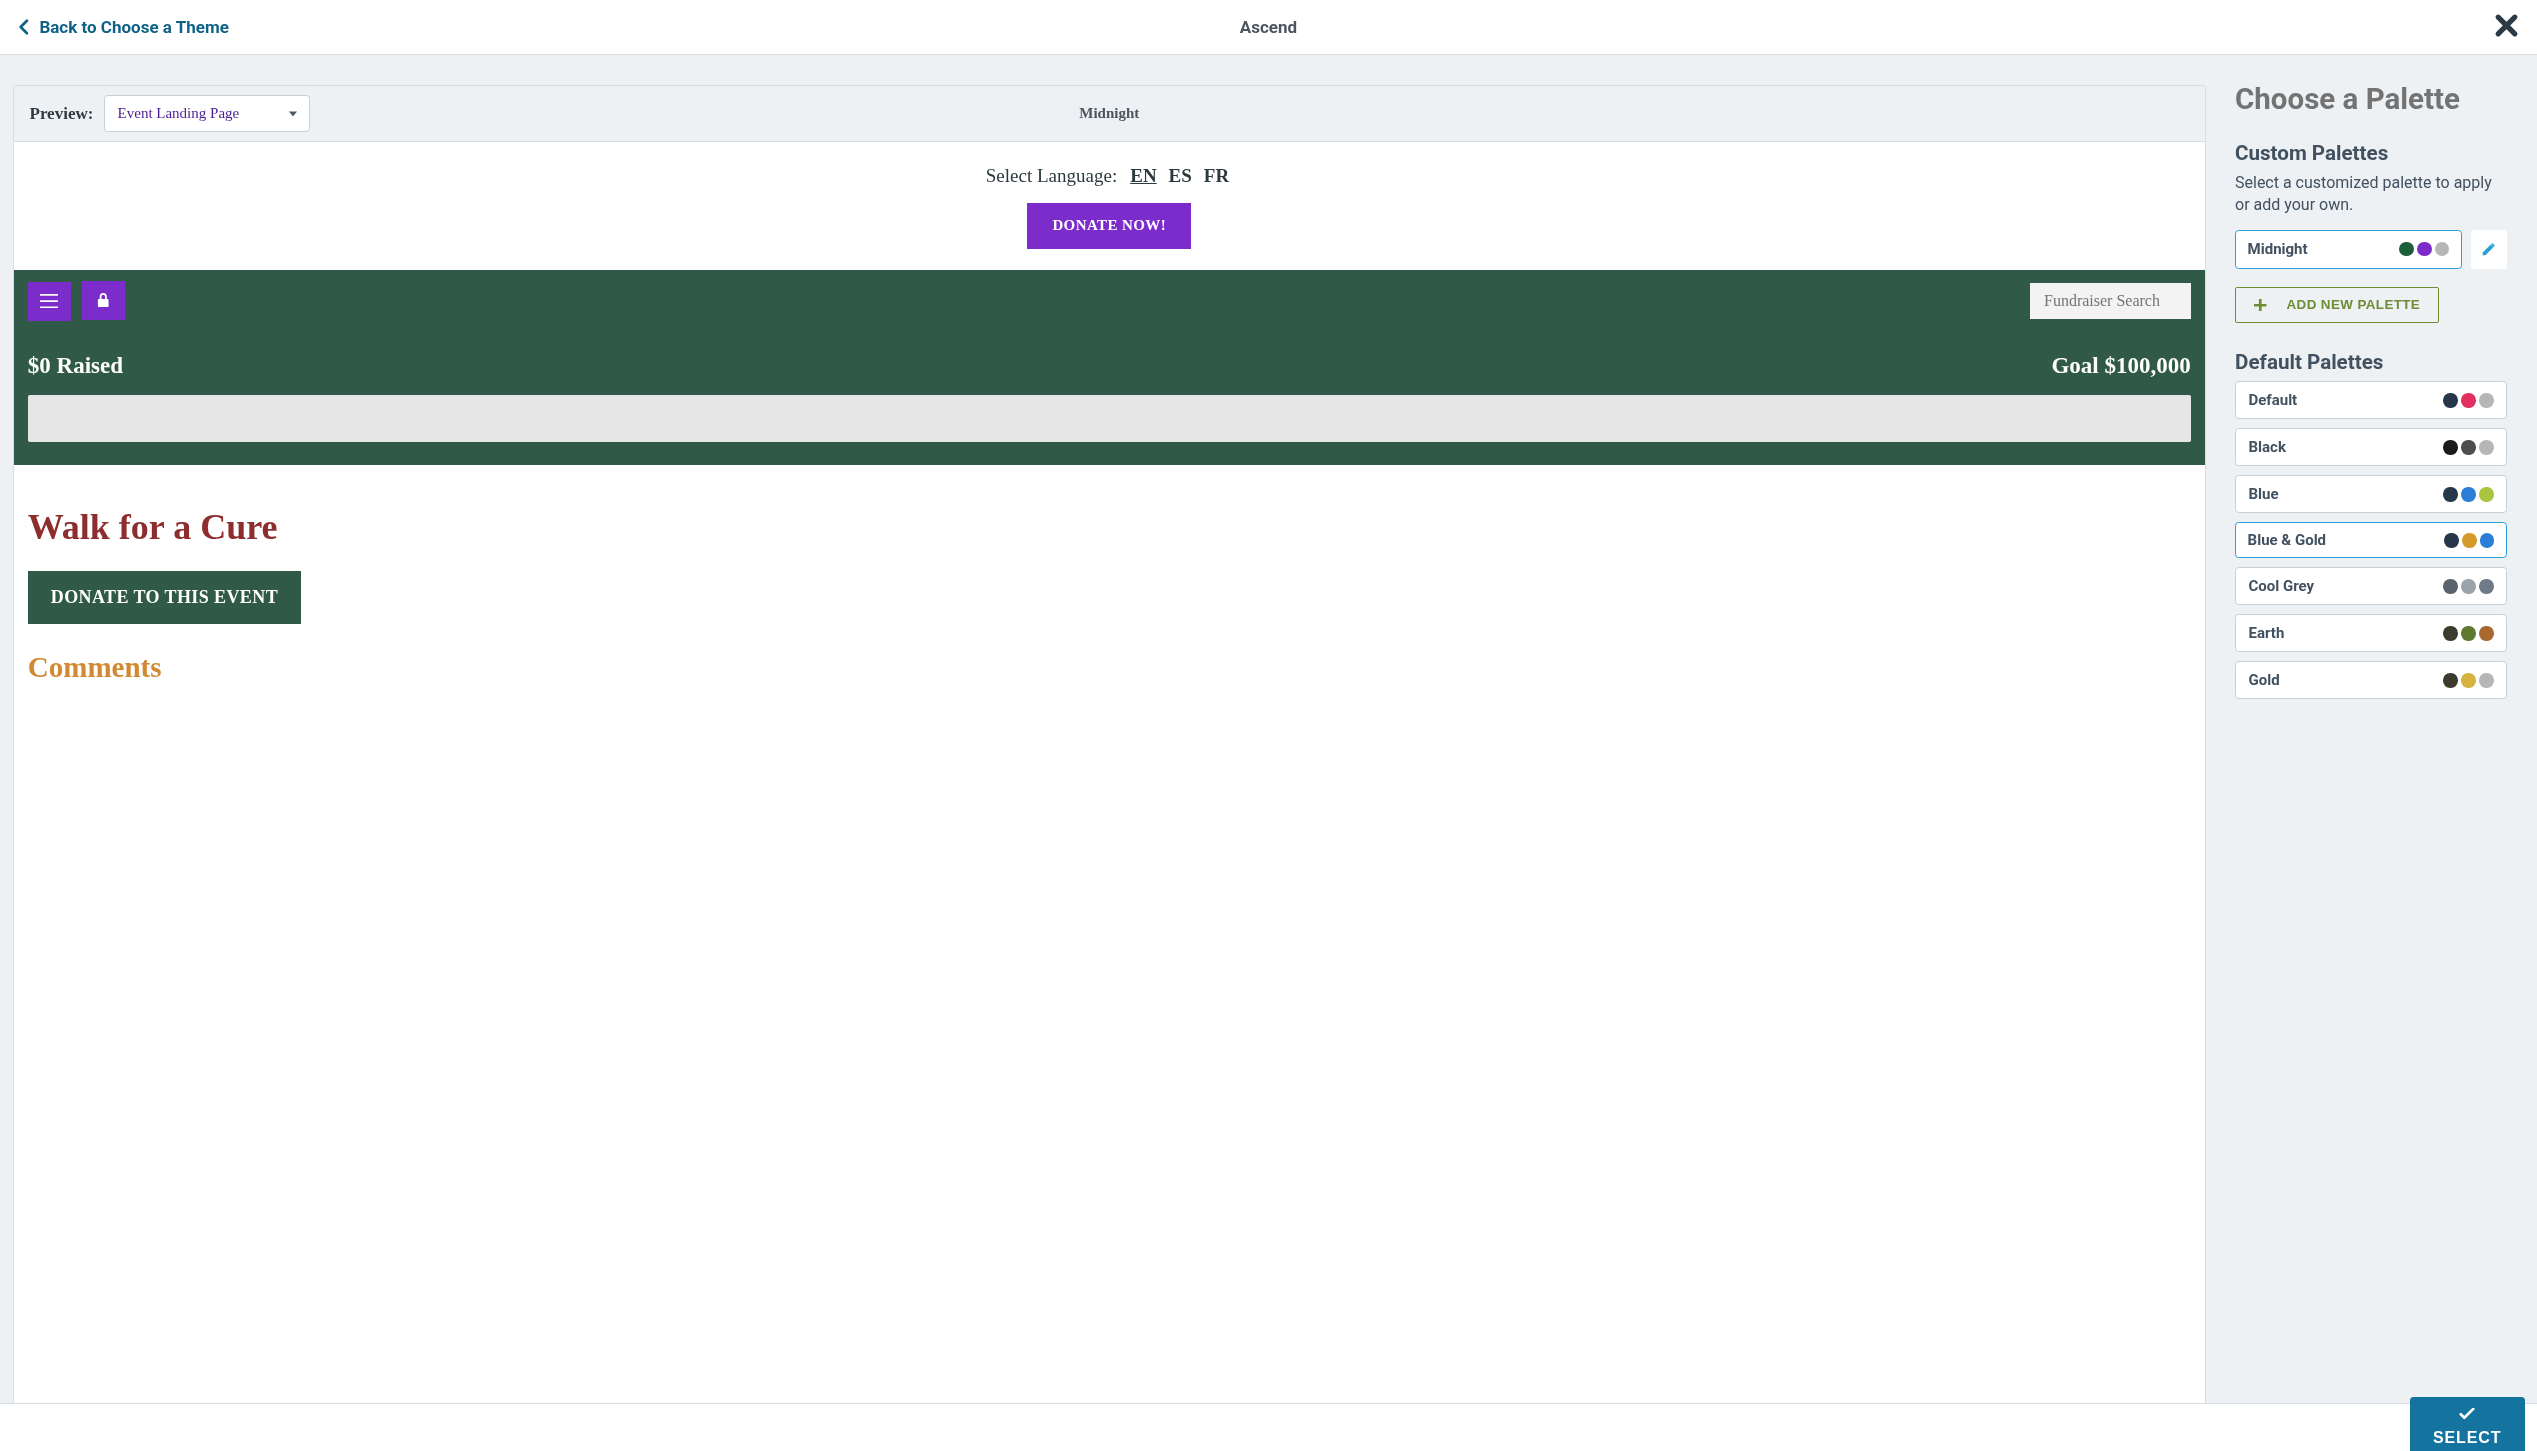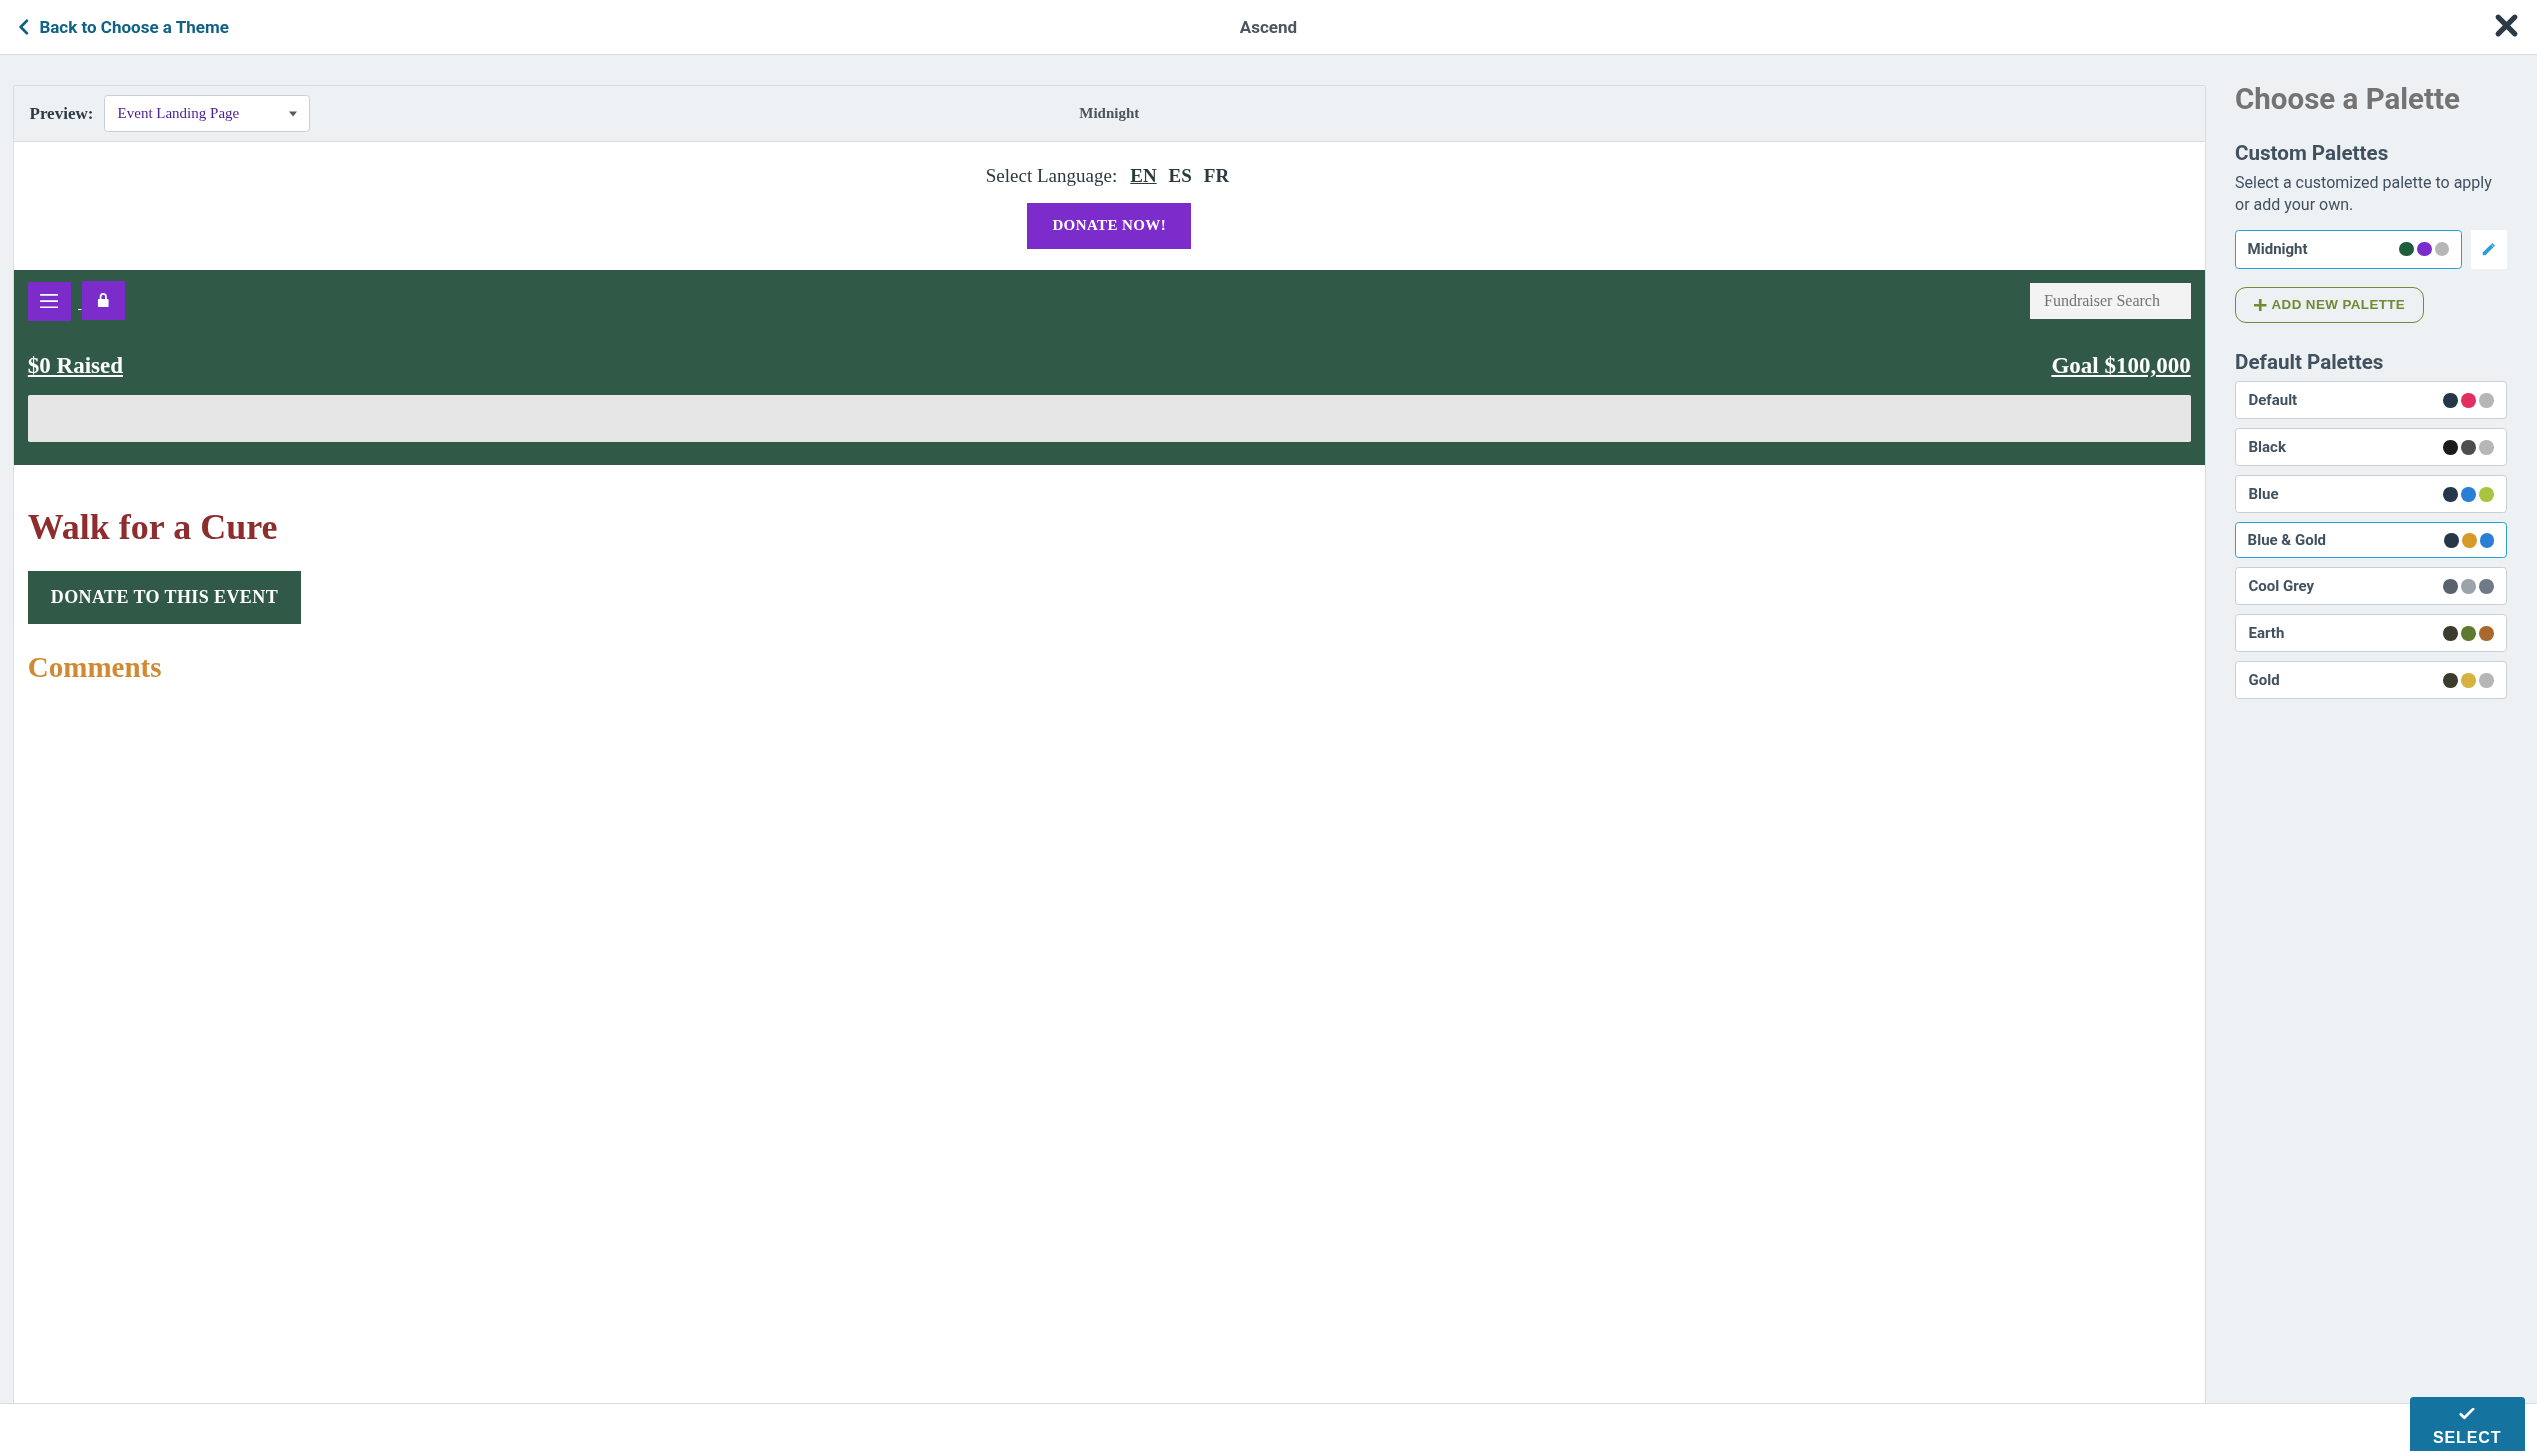--- a/index.html
+++ b/index.html
@@ -145,21 +145,20 @@
   letter-spacing: 0.4px;
   border: none;
   padding: 14.3px 25px;
   cursor: pointer;
 }
 .green-band {
   margin-top: 21.5px;
   background: #305a47;
   color: #fff;
   padding: 10.7px 14.3px 23px 14.3px;
-  text-decoration: underline;
 }
 .band-top {
   display: flex;
   align-items: center;
   justify-content: space-between;
 }
 .icon-btn {
   background: #7d2ccc;
   width: 43px;
   height: 39px;
@@ -283,23 +282,23 @@
   border: 1.8px solid #6e8b35;
   background: transparent;
   color: #6e8b35;
   font-weight: 700;
   font-size: 13.4px;
   letter-spacing: 0.4px;
   padding: 9.8px 18px;
   cursor: pointer;
   display: inline-flex;
   align-items: center;
-  gap: 5px;
+  gap: 20px;
   margin-bottom: 27px;
-  border-radius: 11px;
+  border-radius: 2px;
 }
 .pal-list .pal-item { margin-bottom: 9px; }
 
 
 .footer {
   position: fixed;
   bottom: 0;
   left: 0;
   right: 0;
   height: 48px;

